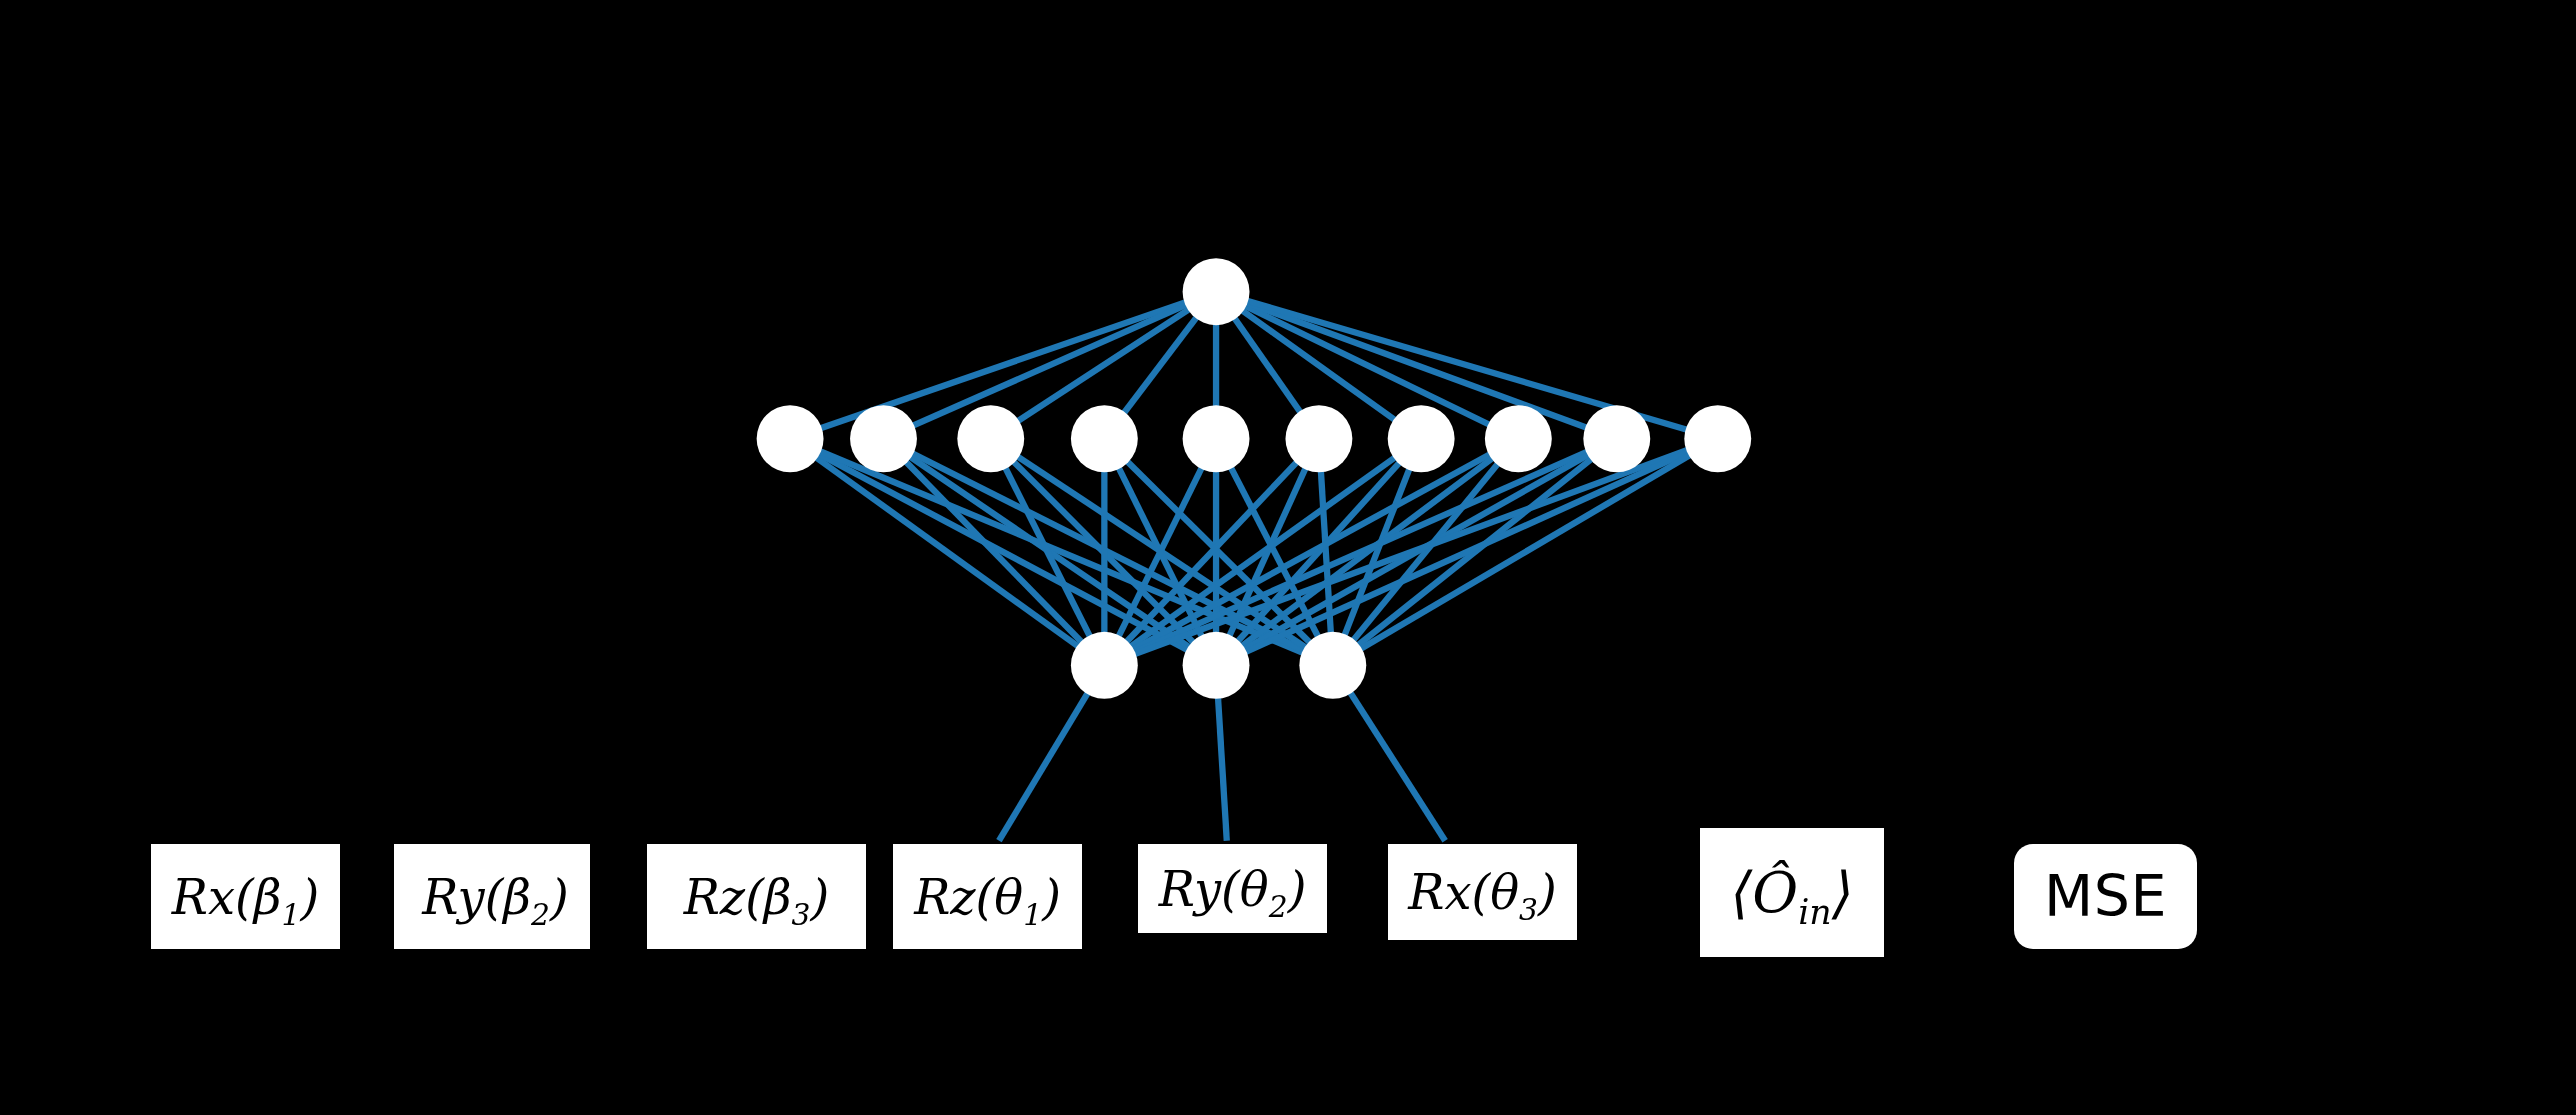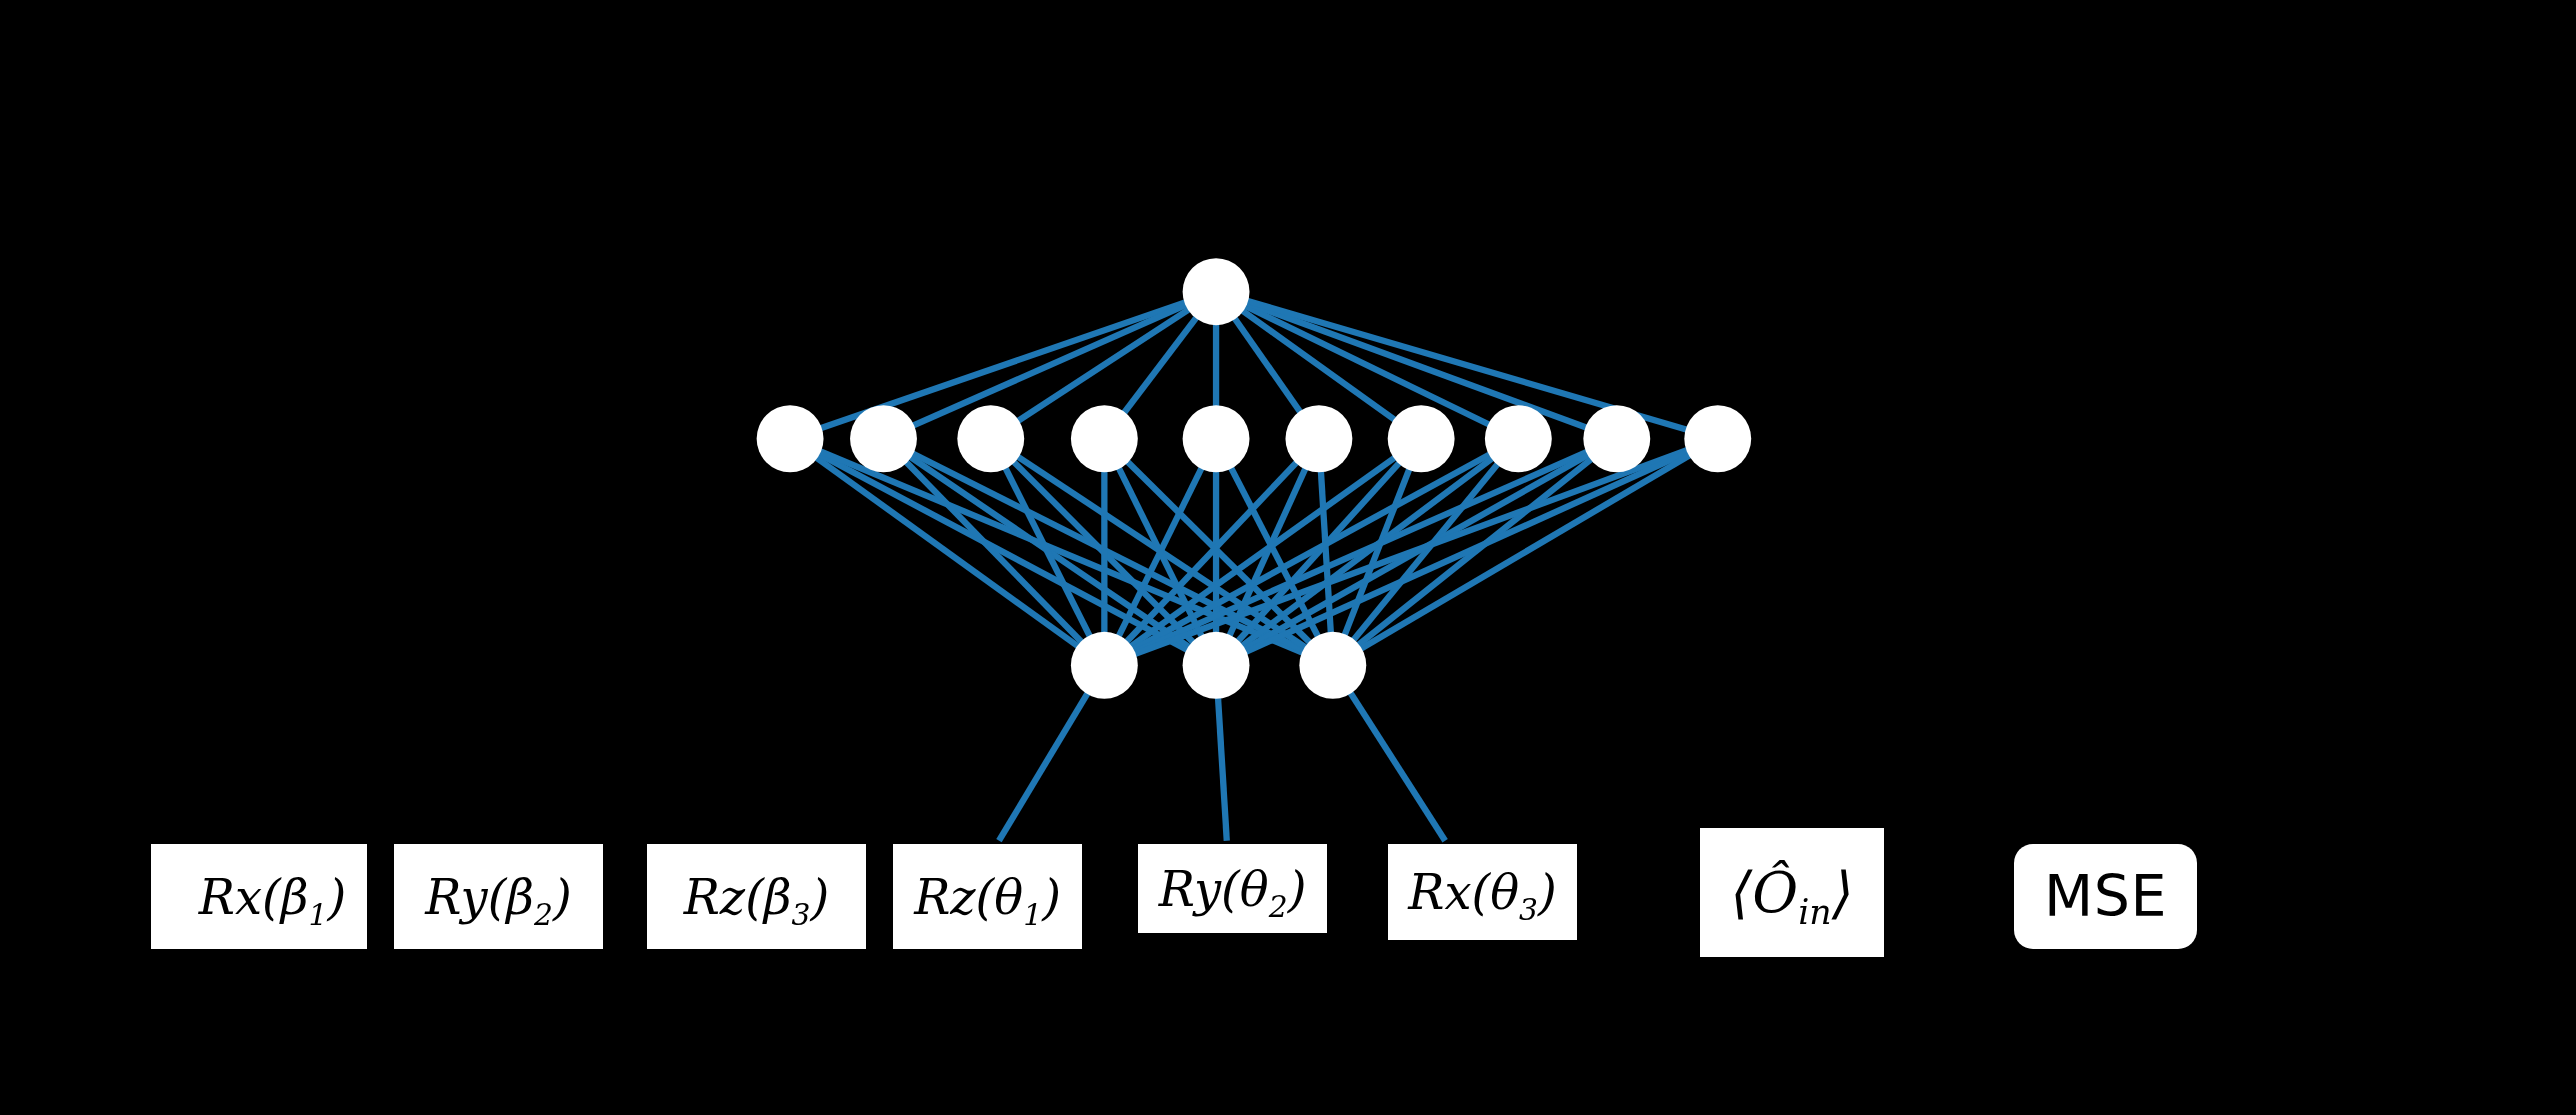--- a/index.html
+++ b/index.html
@@ -108,25 +108,25 @@
       <circle cx="2090" cy="695" r="53" fill="#ffffff"></circle>
       <circle cx="2252" cy="695" r="53" fill="#ffffff"></circle>
       <circle cx="2406" cy="695" r="53" fill="#ffffff"></circle>
       <circle cx="2562" cy="695" r="53" fill="#ffffff"></circle>
       <circle cx="2722" cy="695" r="53" fill="#ffffff"></circle>
       <circle cx="1750" cy="1054" r="53" fill="#ffffff"></circle>
       <circle cx="1927" cy="1054" r="53" fill="#ffffff"></circle>
       <circle cx="2112" cy="1054" r="53" fill="#ffffff"></circle>
     </svg>
 
-  <div class="gate-box" style="left:151px; top:844px; width:189px; height:105px;padding-left:27px;">
+  <div class="gate-box" style="left:151px; top:844px; width:189px; height:105px;">
     <span class="lbl"><span>Rx(β</span><sub>1</sub><span>)</span></span>
   </div>
 
-  <div class="gate-box" style="left:394px; top:844px; width:209px; height:105px;">
+  <div class="gate-box" style="left:394px; top:844px; width:189px; height:105px;padding-left:7px;">
     <span class="lbl"><span>Ry(β</span><sub>2</sub><span>)</span></span>
   </div>
 
   <div class="gate-box" style="left:647px; top:844px; width:219px; height:105px;">
     <span class="lbl"><span>Rz(β</span><sub>3</sub><span>)</span></span>
   </div>
 
   <div class="gate-box" style="left:893px; top:844px; width:189px; height:105px;">
     <span class="lbl"><span>Rz(θ</span><sub>1</sub><span>)</span></span>
   </div>

